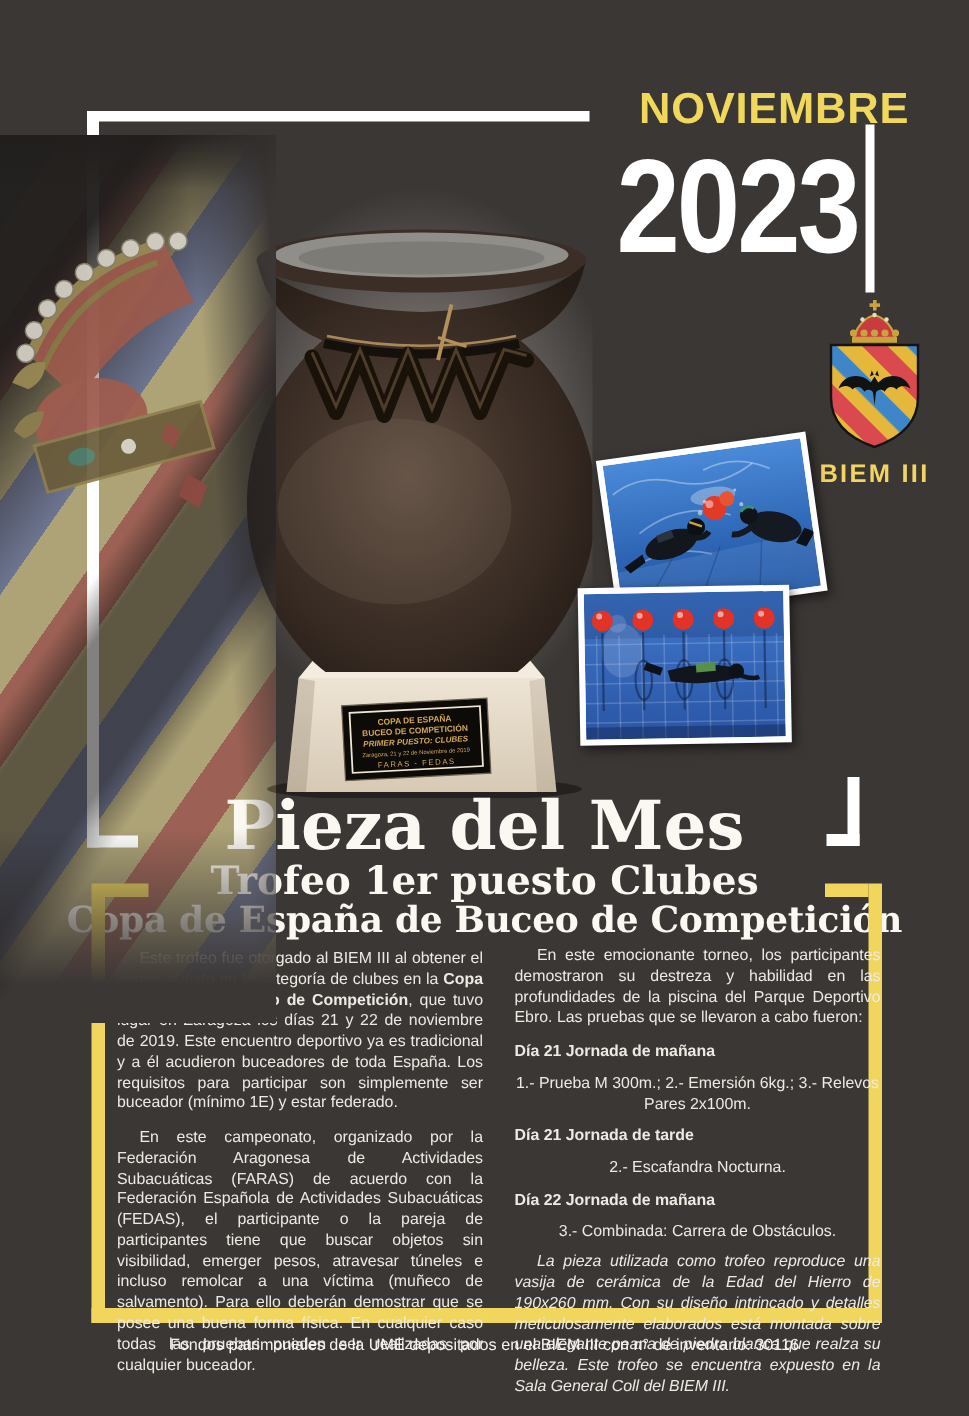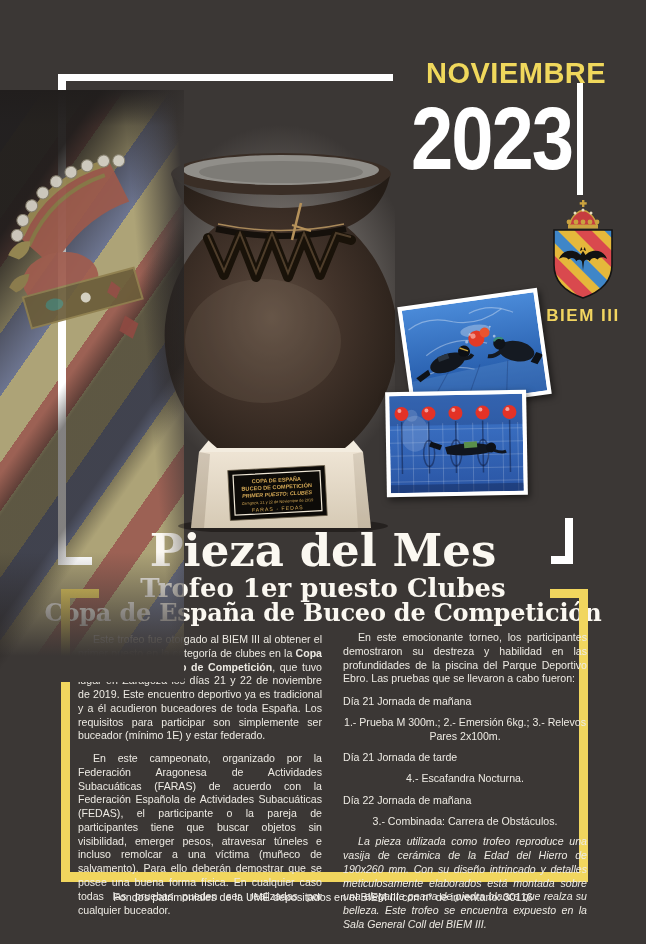--- a/index.html
+++ b/index.html
@@ -79,21 +79,21 @@
   #body-frame::after{right:0;}
   
   .col{
     position:absolute;width:244px;color:#edeae3;font-size:10.6px;line-height:1.3;
     text-align:justify;
   }
   #col-left{left:78px;top:633px;}
   #col-right{left:331px;top:631px;margin-left:12px;}
   .col p{margin:0 0 9px;text-indent:15px;}
   .b{font-weight:bold;}
-  .day{font-weight:normal;margin:8px 0 7px;text-indent:0;text-align:left;}
+  .day{font-weight:bold;margin:8px 0 7px;text-indent:0;text-align:left;}
   .events{margin:0 0 4px;text-indent:0;text-align:center;}
   
   .footer{
     position:absolute;left:0;right:0;top:891px;text-align:center;
     color:#f4f2ee;font-weight:normal;font-size:10.8px;
   }
 </style>
 </head>
 <body>
 
@@ -334,21 +334,21 @@
   <div class="col" id="col-left">
     <p><span>Este trofeo fue otorgado al BIEM III al obtener el primer puesto en la categoría de clubes en la </span><span class="b">Copa de España de Buceo de Competición</span><span>, que tuvo lugar en Zaragoza los días 21 y 22 de noviembre de 2019. Este encuentro deportivo ya es tradicional y a él acudieron buceadores de toda España. Los requisitos para participar son simplemente ser buceador (mínimo 1E) y estar federado.</span></p>
     <p>En este campeonato, organizado por la Federación Aragonesa de Actividades Subacuáticas (FARAS) de acuerdo con la Federación Española de Actividades Subacuáticas (FEDAS), el participante o la pareja de participantes tiene que buscar objetos sin visibilidad, emerger pesos, atravesar túneles e incluso remolcar a una víctima (muñeco de salvamento). Para ello deberán demostrar que se posee una buena forma física. En cualquier caso todas las pruebas pueden ser realizadas por cualquier buceador.</p>
   </div>
 
   <div class="col" id="col-right">
     <p>En este emocionante torneo, los participantes demostraron su destreza y habilidad en las profundidades de la piscina del Parque Deportivo Ebro. Las pruebas que se llevaron a cabo fueron:</p>
     <div class="day">Día 21 Jornada de mañana</div>
     <div class="events">1.- Prueba M 300m.; 2.- Emersión 6kg.; 3.- Relevos Pares 2x100m.</div>
     <div class="day">Día 21 Jornada de tarde</div>
-    <div class="events">4.- Escafandra Nocturna.</div>
+    <div class="events">2.- Escafandra Nocturna.</div>
     <div class="day">Día 22 Jornada de mañana</div>
     <div class="events">3.- Combinada: Carrera de Obstáculos.</div>
     <p style="margin-top:7px;font-style:italic;">La pieza utilizada como trofeo reproduce una vasija de cerámica de la Edad del Hierro de 190x260 mm. Con su diseño intrincado y detalles meticulosamente elaborados está montada sobre una elegante peana de piedra blanca que realza su belleza. Este trofeo se encuentra expuesto en la Sala General Coll del BIEM III.</p>
   </div>
 
   <div class="footer">Fondos patrimoniales de la UME depositados en el BIEM III con n° de inventario: 30116</div>
 
 </div>
 
 </body></html>

